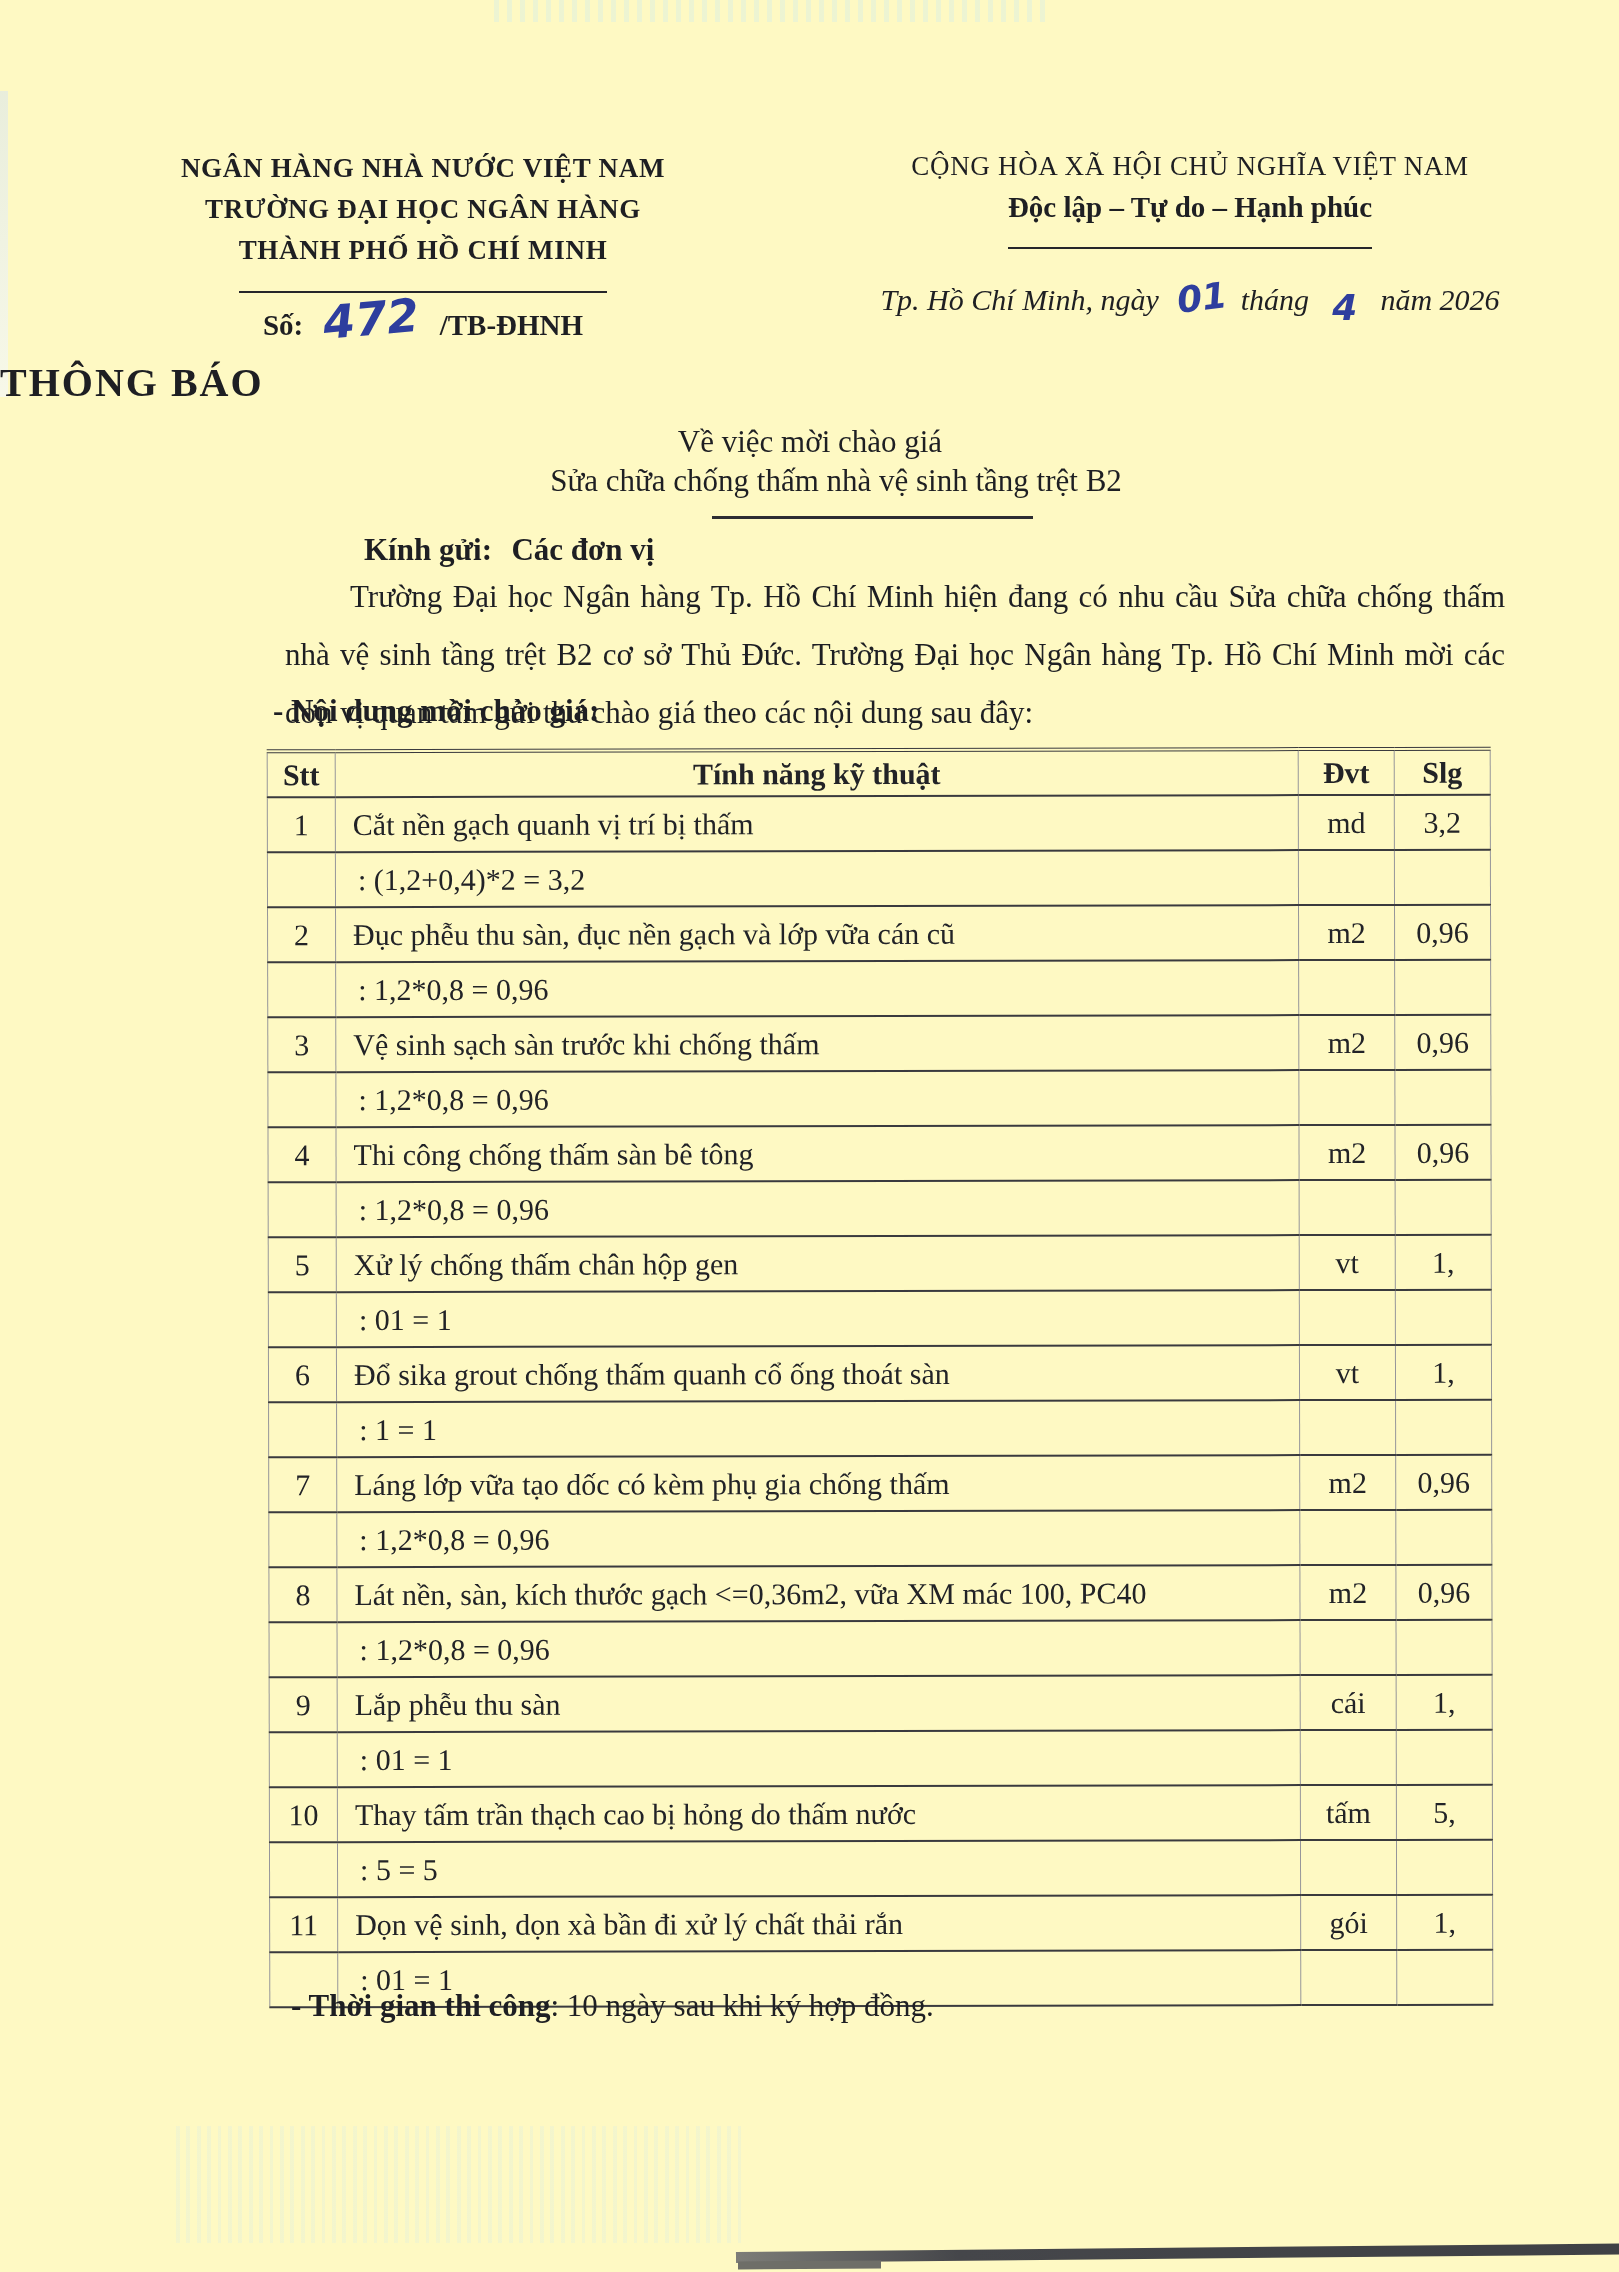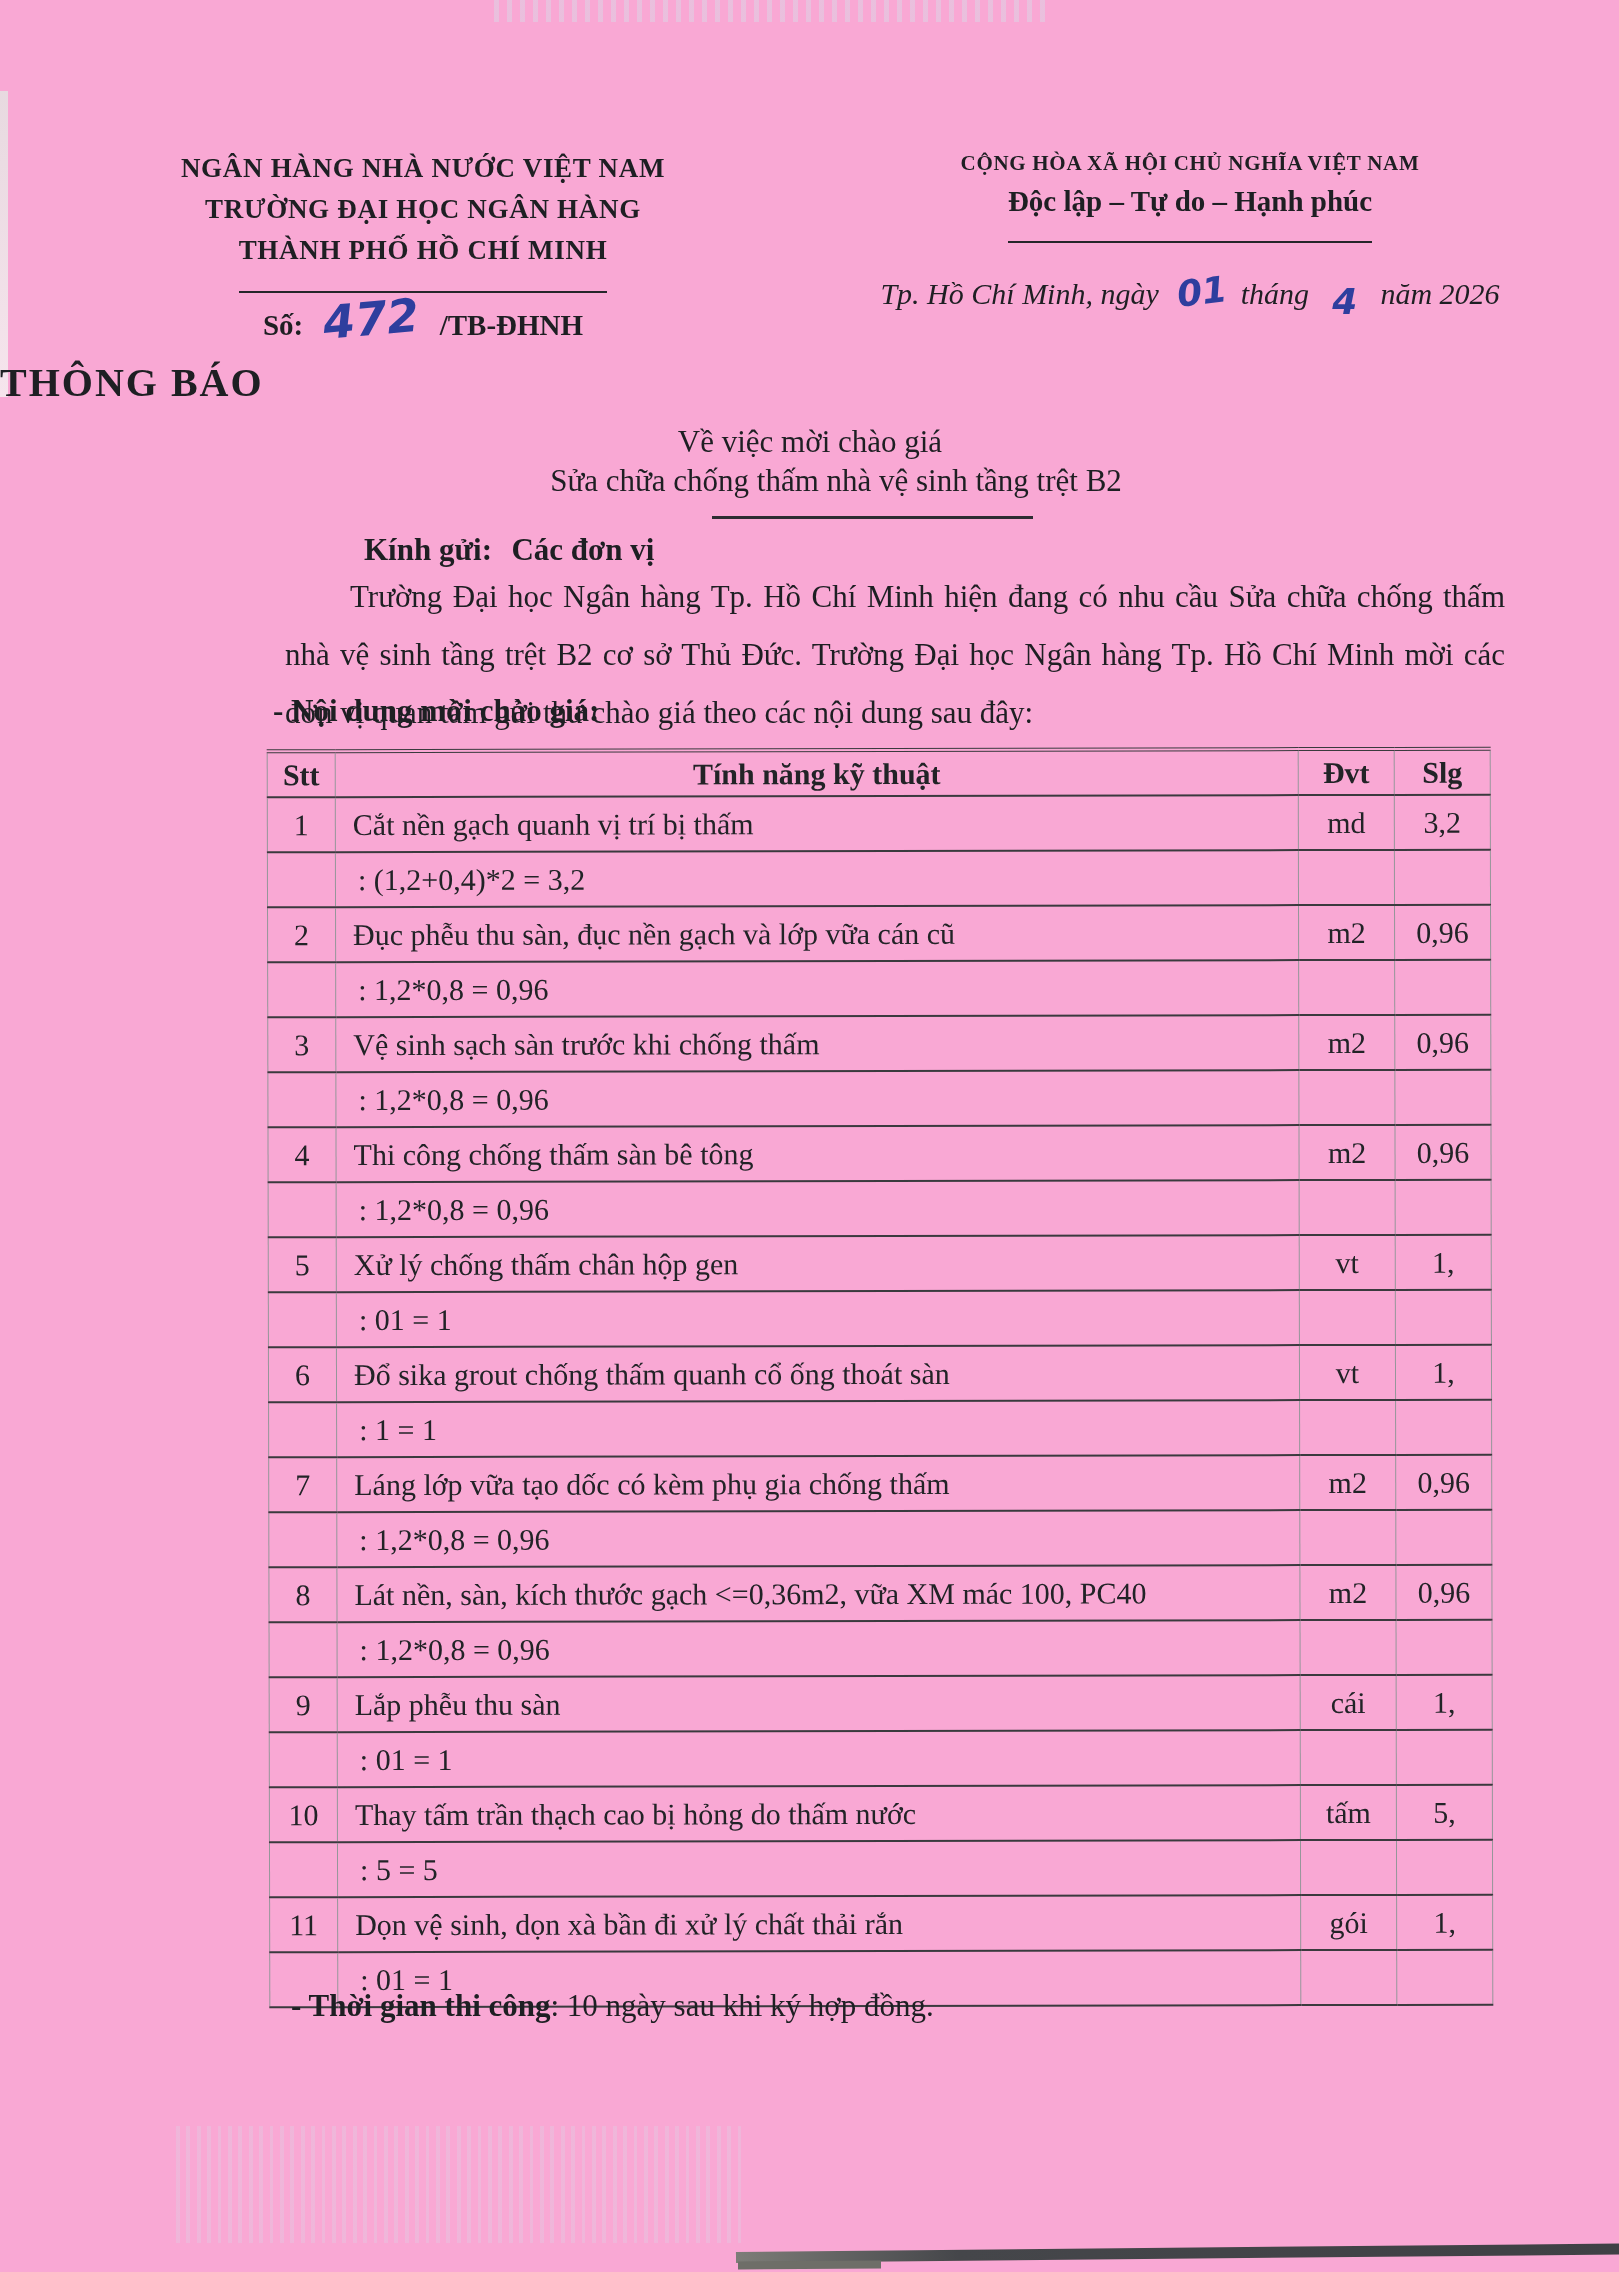--- a/index.html
+++ b/index.html
@@ -1,19 +1,19 @@
 <!DOCTYPE html>
 <html style="font-size:10.4px"><head>
 <meta charset="utf-8">
 <style>
   html,body{margin:0;padding:0;background:#e9e9e9;}
   .page{
     position:relative;
     width:1620px;height:2273px;
-    background:#f9a8d4;
+    background:#fef9c3;
     color:#1e1f23;
     font-family:"Liberation Serif", serif;
     overflow:hidden;
   }
   
   .left-strip{position:absolute;left:0;top:91px;width:7.8px;height:306px;
     background:linear-gradient(#e2eae4,#f5f8f5);opacity:.75;}
   .top-streak{position:absolute;left:494px;top:0;width:559px;height:22px;
     background:repeating-linear-gradient(90deg,rgba(205,235,238,.35) 0 5.2px,transparent 5.2px 13px);}
   .bottom-streak{position:absolute;left:176px;top:2126px;width:572px;height:117px;
@@ -23,21 +23,21 @@
     transform:rotate(-0.55deg);transform-origin:left center;}
   .edge-bar-nub{position:absolute;left:738px;top:2261px;width:143px;height:7.8px;
     background:#6e6e68;transform:rotate(-0.4deg);}
   
   .hdr-left{position:absolute;left:111px;top:148px;width:624px;text-align:center;
     font-weight:bold;font-size:27px;line-height:41px;letter-spacing:0.7px;}
   .hdr-left .u{display:inline-block;border-bottom:2.6px solid #26262a;padding-bottom:20px;}
   .doc-number{margin-top:11.7px;font-size:29px;font-weight:bold;letter-spacing:0;}
   .doc-number .suffix{font-weight:bold;}
   .hdr-right{position:absolute;left:803px;top:151px;width:774px;text-align:center;}
-  .hdr-right .l1{font-weight:bold;font-size:21px;letter-spacing:0.7px;}
+  .hdr-right .l1{font-weight:normal;font-size:27px;letter-spacing:0.7px;}
   .hdr-right .l2{font-weight:bold;font-size:29px;margin-top:9px;
     display:inline-block;border-bottom:2.6px solid #26262a;padding-bottom:23px;}
   .date-line{margin-top:34px;font-style:italic;font-size:30px;white-space:nowrap;}
   
   .hand{font-family:"DejaVu Sans",sans-serif;color:#2e3e9e;font-style:italic;font-weight:600;}
   .hand.num{display:inline-block;font-size:46px;transform:rotate(-5deg);margin:0 13px;line-height:0;}
   .hand.day{display:inline-block;font-size:36px;transform:rotate(-7deg);margin:0 6.5px 0 10.4px;line-height:0;}
   .hand.month{display:inline-block;font-size:36px;transform:translateY(10.4px);margin:0 15.6px;line-height:0;}
   
   .title{position:absolute;left:0;top:359px;width:1620px;

